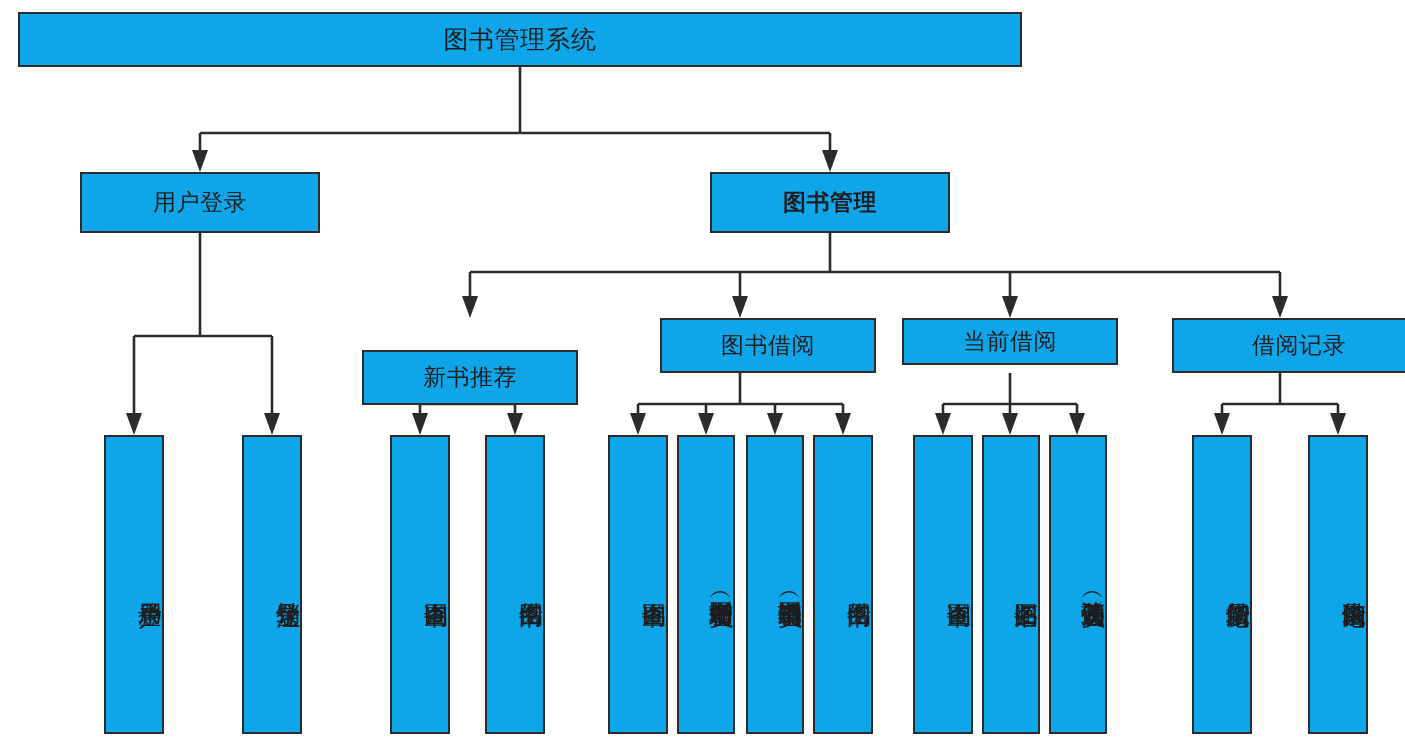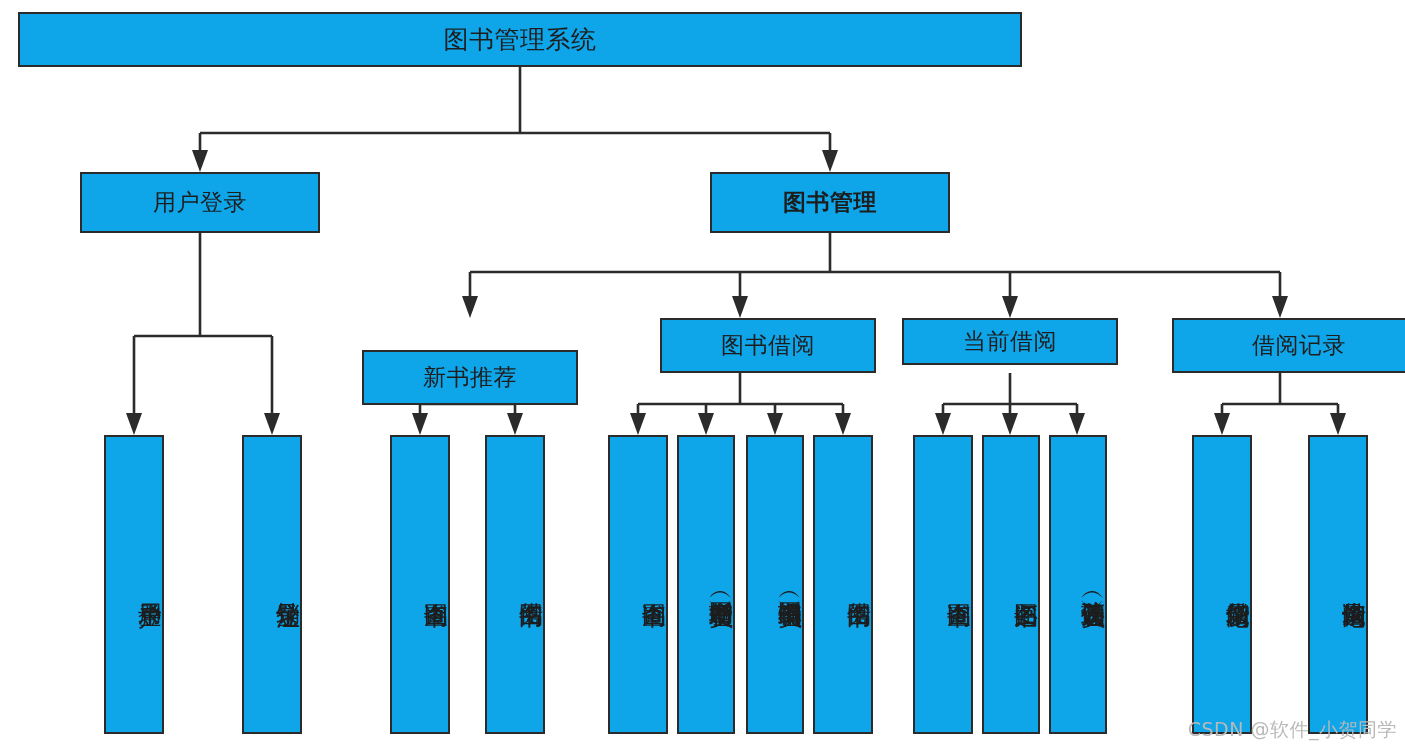--- a/index.html
+++ b/index.html
@@ -212,15 +212,14 @@
   </div>
 
   <div class="node leaf" style="left:1192px; top:435px; width:60px; height:299px;">
     <span class="vtext">新增借阅记录</span>
   </div>
 
   <div class="node leaf" style="left:1308px; top:435px; width:60px; height:299px;">
     <span class="vtext">查询借阅记录</span>
   </div>
 
-  <div id="watermark">CSDN @软件_小贺同学</div>
 
 </div>
 
 </body></html>

